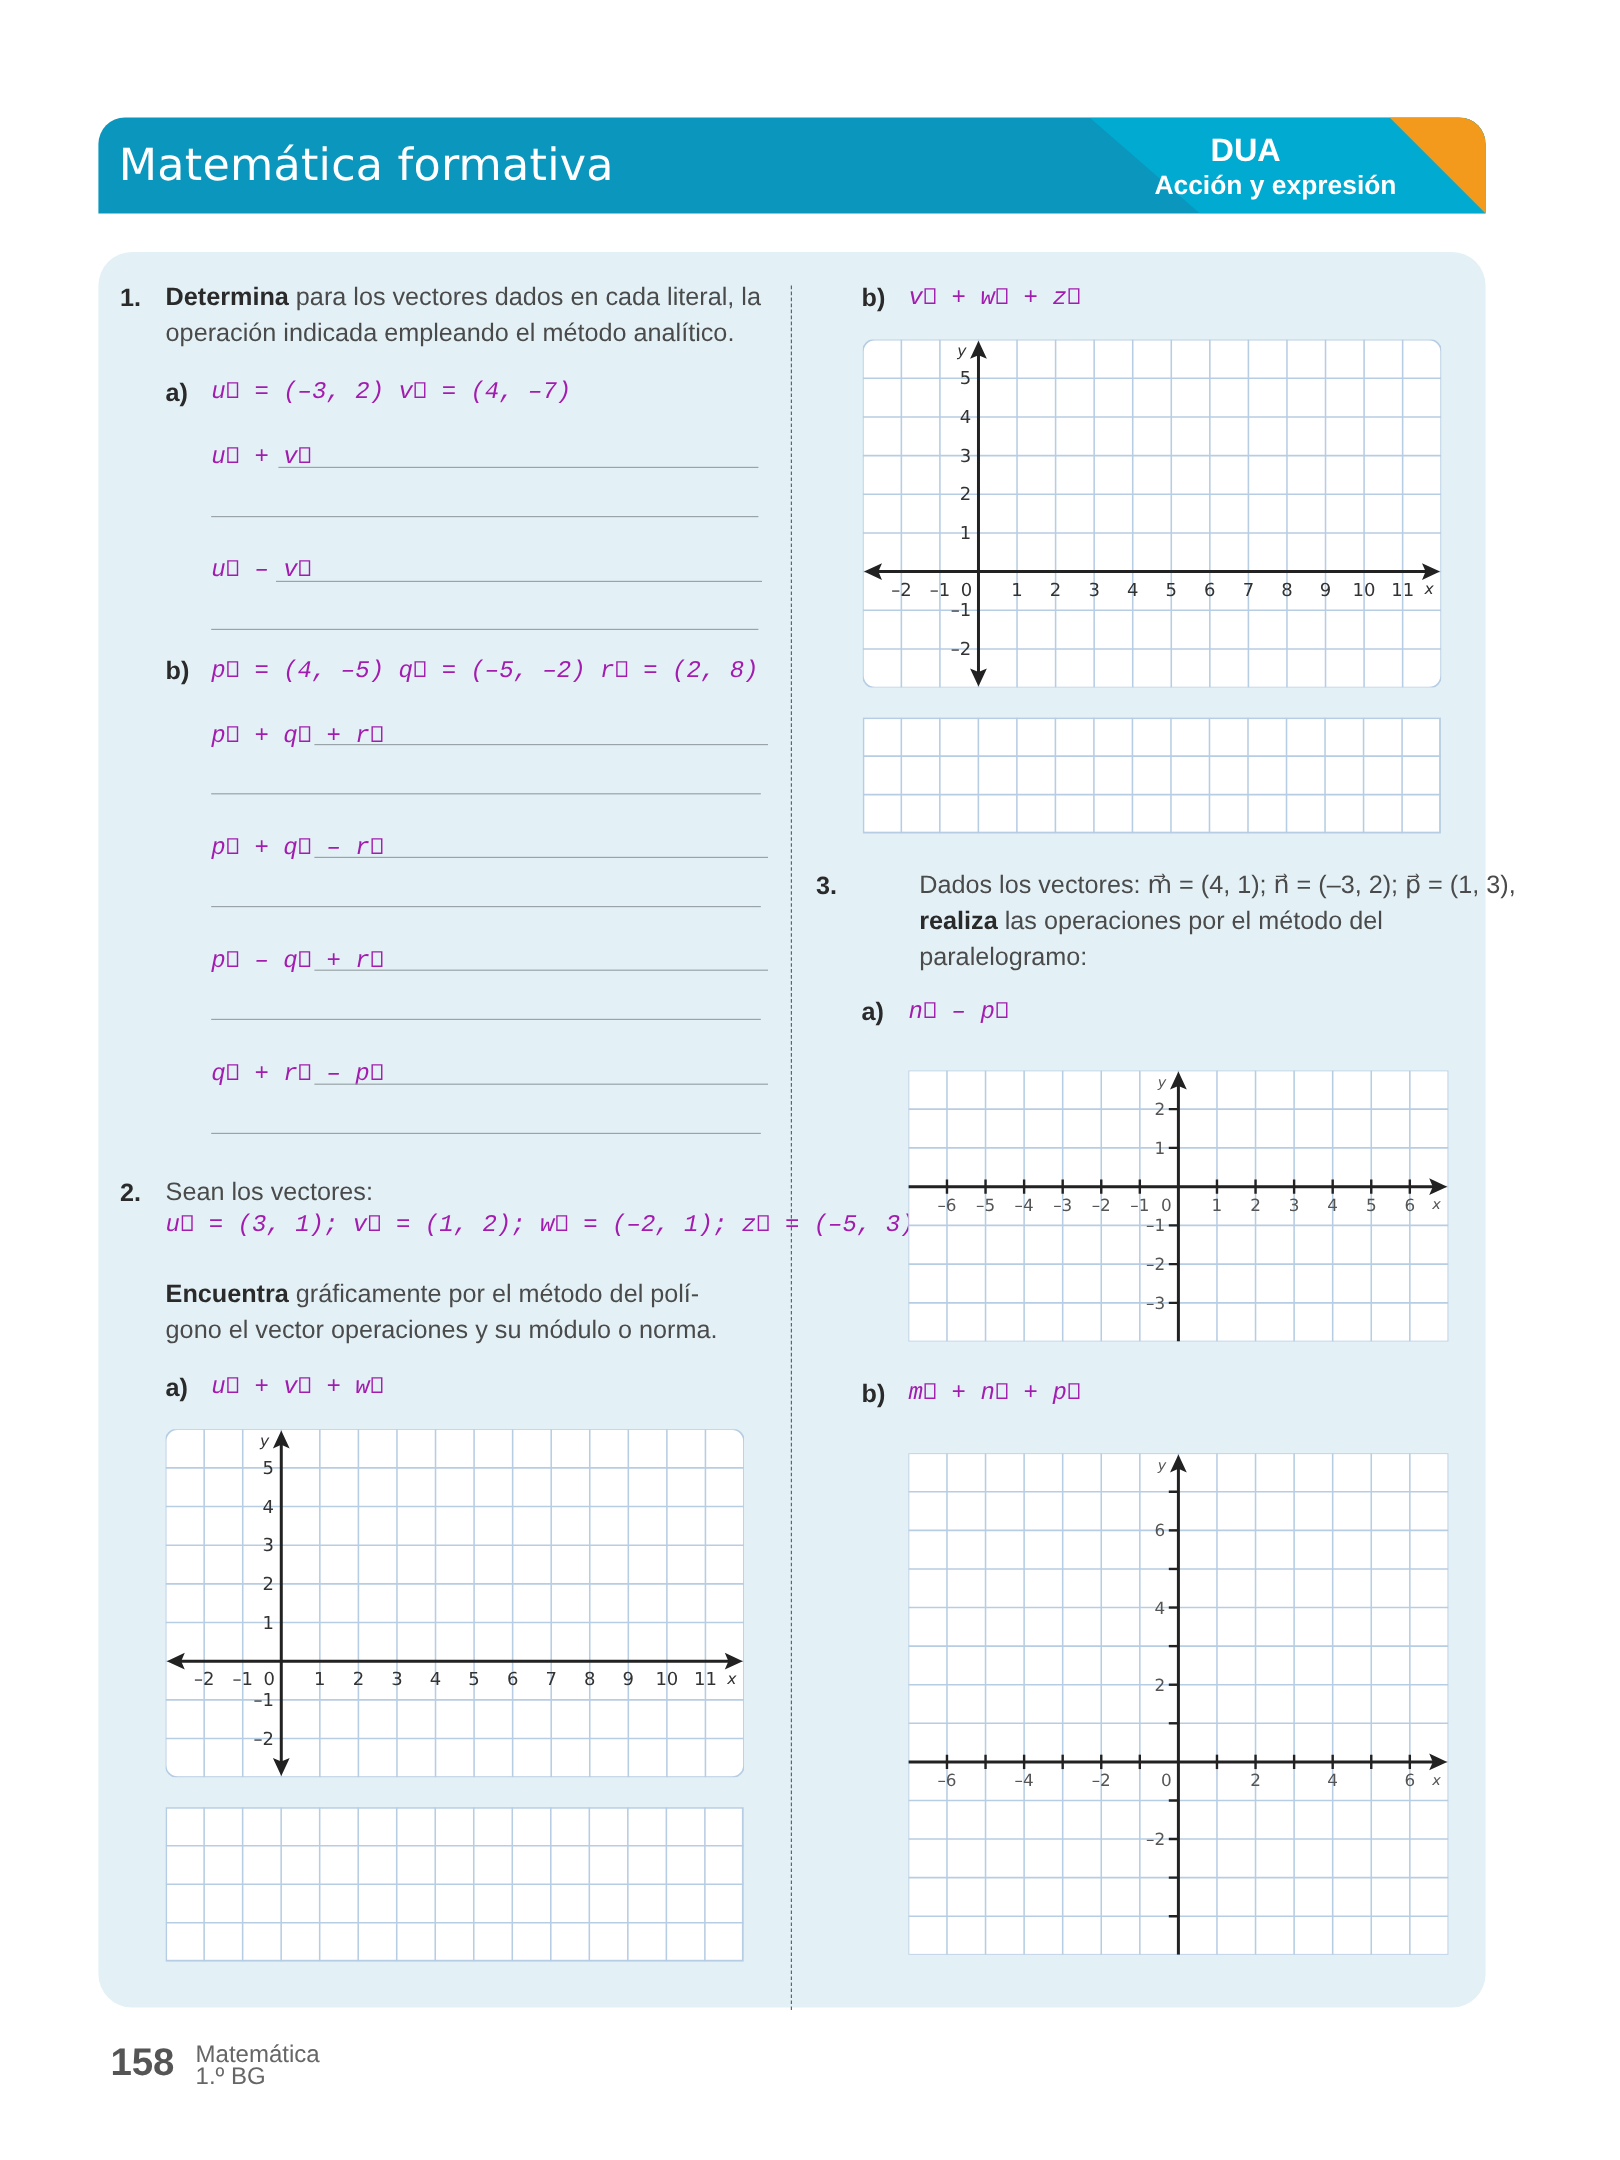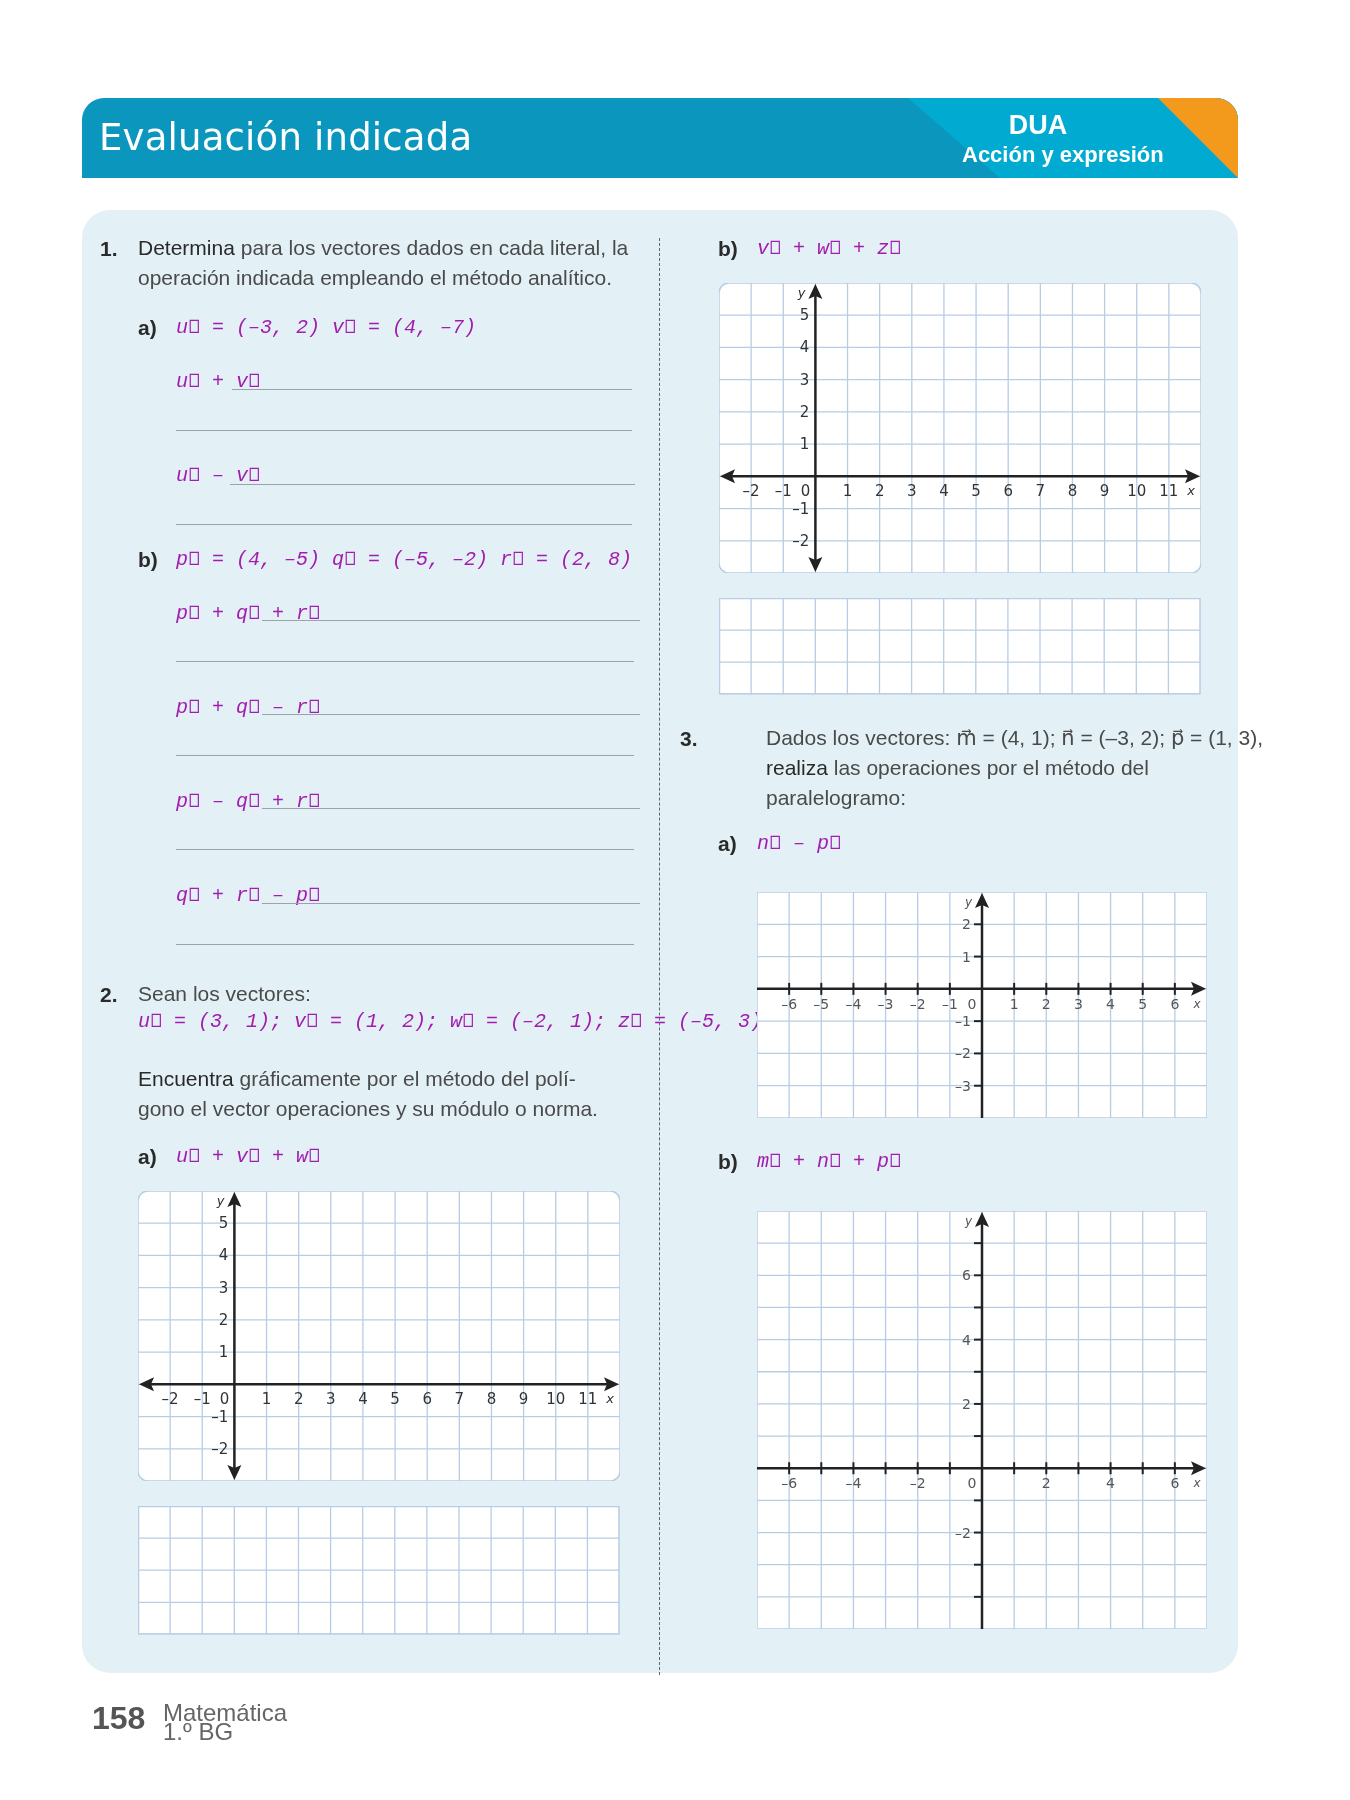--- a/index.html
+++ b/index.html
@@ -8,33 +8,33 @@
   .header{left:82px;top:98px;width:1156px;height:80px;border-radius:22px 22px 0 0;background:#0b97bd;overflow:hidden;}
   .header .title{position:absolute;left:17px;top:18px;font-size:37px;color:#ffffff;letter-spacing:0.2px;font-family:"DejaVu Sans",sans-serif;}
   .header .dua-bg{position:absolute;right:0;top:0;width:330px;height:80px;background:#00aad0;clip-path:polygon(0 0,100% 0,100% 100%,92px 100%);}
   .header .orange{position:absolute;right:0;top:0;width:80px;height:80px;background:#f39a1d;clip-path:polygon(0 0,100% 0,100% 100%);}
   .header .dua{position:absolute;right:120px;top:12px;color:#fff;font-weight:bold;font-size:27px;text-align:center;width:160px;}
   .header .dua-sub{position:absolute;right:56px;top:44px;color:#fff;font-weight:bold;font-size:22px;width:220px;text-align:left;}
   .panel{left:82px;top:210px;width:1156px;height:1463px;background:#e3f1f6;border-radius:28px;}
   .divider{left:659px;top:238px;width:0;height:1437px;border-left:1.5px dashed #5a6670;}
   .qnum{font-weight:bold;font-size:21px;color:#2a2a2a;}
   .txt{font-size:21px;color:#4a4a4a;line-height:30px;}
-  .b{font-weight:normal;color:#2a2a2a;}
+  .b{font-weight:bold;color:#2a2a2a;}
   .lbl{font-weight:bold;font-size:21px;color:#2a2a2a;}
   .math{font-family:Liberation Mono, monospace;font-style:italic;font-size:20px;color:#a21caf;}
   .rule{height:0;border-top:1.5px solid #9aa3a8;}
   svg text{font-family:"DejaVu Sans","Liberation Sans",sans-serif;}
   .footer-num{left:92px;top:1700px;font-size:32px;font-weight:bold;color:#555;}
-  .footer-sub{left:163px;top:1703px;font-size:24px;color:#666;line-height:19px;}
+  .footer-sub{left:163px;top:1703px;font-size:20px;color:#666;line-height:19px;}
 </style>
 </head>
 <body>
 
 <div class="abs header">
-  <div class="title">Evaluación indicada</div>
+  <div class="title">Matemática formativa</div>
   <div class="dua-bg"></div>
   <div class="orange"></div>
   <div class="dua">DUA</div>
   <div class="dua-sub">Acción y expresión</div>
 </div>
 
 <div class="abs panel"></div>
 <div class="abs divider"></div>
 
 <div class="abs qnum" style="left:100px;top:237px;">1.</div>

